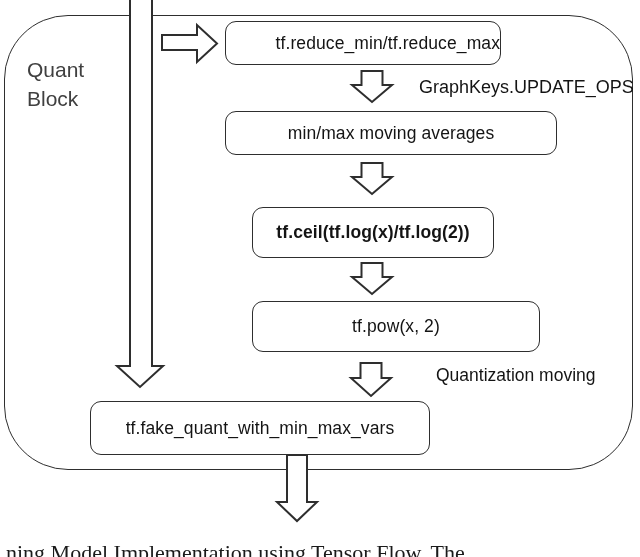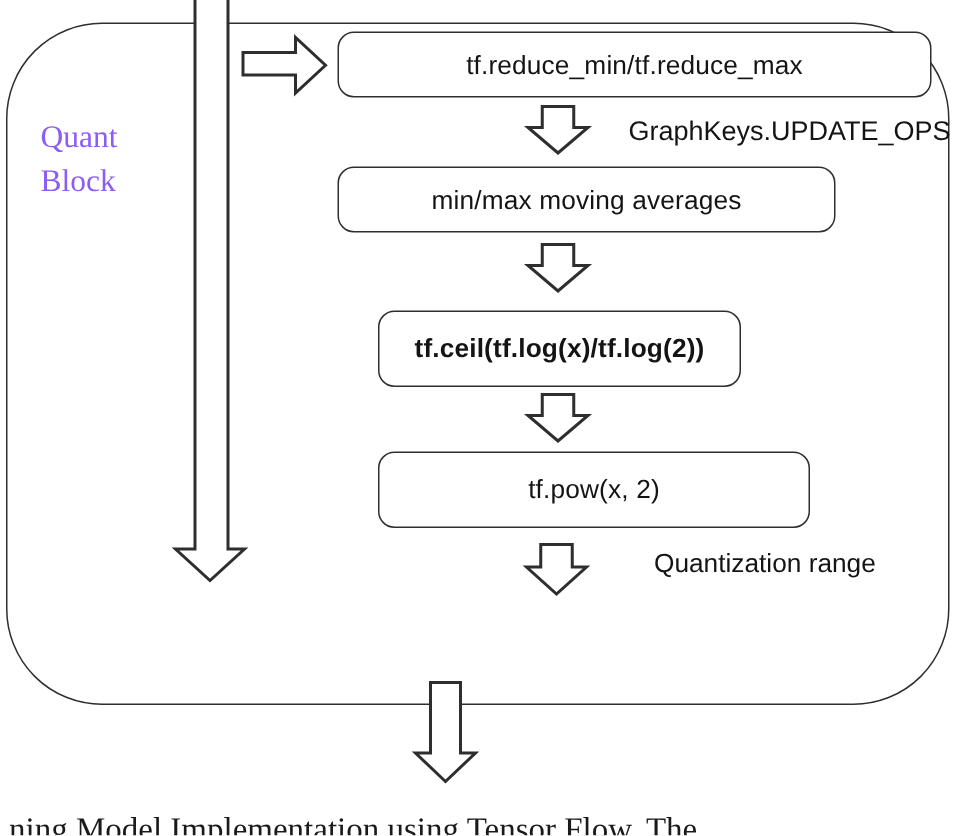--- a/index.html
+++ b/index.html
@@ -18,45 +18,44 @@
   .quant-block {
     left: 4px; top: 15px;
     width: 629px; height: 455px;
     border: 1.5px solid #2e2e2e;
     border-radius: 64px;
     z-index: 1;
     box-sizing: border-box;
     background: transparent;
   }
   .quant-block-label {
-    left: 27px; top: 77px;
+    left: 27px; top: 55px;
     width: 80px;
     font-size: 21px;
     line-height: 29px;
-    color: #8b5cf6;
+    color: #404040;
     z-index: 3;
-    font-family: Liberation Serif, serif;
   }
 
   
   .node {
     border: 1.6px solid #2e2e2e;
     border-radius: 11px;
     background: #ffffff;
     display: flex;
     align-items: center;
     justify-content: center;
     font-size: 17.5px;
     letter-spacing: 0.1px;
     color: #141414;
     z-index: 3;
     box-sizing: border-box;
     white-space: nowrap;
   }
-  .node-reduce    { left: 225px; top: 21px;  width: 396px; height: 44px; }
+  .node-reduce    { left: 225px; top: 21px;  width: 276px; height: 44px; justify-content: flex-end; }
   .node-movavg    { left: 225px; top: 111px; width: 332px; height: 44px; }
   .node-ceil      { left: 252px; top: 207px; width: 242px; height: 51px; font-weight: bold; }
   .node-pow       { left: 252px; top: 301px; width: 288px; height: 51px; }
   .node-fakequant { left: 90px;  top: 401px; width: 340px; height: 54px; }
 
   
   .edge-label {
     font-size: 18px;
     color: #141414;
     white-space: nowrap;
@@ -112,20 +111,23 @@
   </div>
 
   <div class="abs node node-ceil">
     <span>tf.ceil(tf.log(x)/tf.log(2))</span>
   </div>
 
   <div class="abs node node-pow">
     <span>tf.pow(x, 2)</span>
   </div>
 
+  <div class="abs node node-fakequant">
+    <span>tf.fake_quant_with_min_max_vars</span>
+  </div>
 
   <svg class="arrow-svg" style="left:351px; top:70px;" width="42" height="33">
     <polygon points="10.5,1 31.5,1 31.5,15 41,15 21,32 1,15 10.5,15"></polygon>
   </svg>
 
   <svg class="arrow-svg" style="left:351px; top:162px;" width="42" height="33">
     <polygon points="10.5,1 31.5,1 31.5,15 41,15 21,32 1,15 10.5,15"></polygon>
   </svg>
 
   <svg class="arrow-svg" style="left:351px; top:262px;" width="42" height="33">
@@ -135,17 +137,17 @@
   <svg class="arrow-svg" style="left:350px; top:362px;" width="42" height="35">
     <polygon points="10.5,1 31.5,1 31.5,16 41,16 21,34 1,16 10.5,16"></polygon>
   </svg>
 
   <svg class="arrow-svg" style="left:276px; top:454px;" width="42" height="69">
     <polygon points="11,1 31,1 31,48 41,48 21,67 1,48 11,48"></polygon>
   </svg>
 
   <div class="abs edge-label label-update-ops">GraphKeys.UPDATE_OPS</div>
 
-  <div class="abs edge-label label-quant-range">Quantization range</div>
+  <div class="abs edge-label label-quant-range">Quantization moving</div>
 
   <div class="abs caption">ning Model Implementation using Tensor Flow. The</div>
 
 </div>
 
 </body></html>

